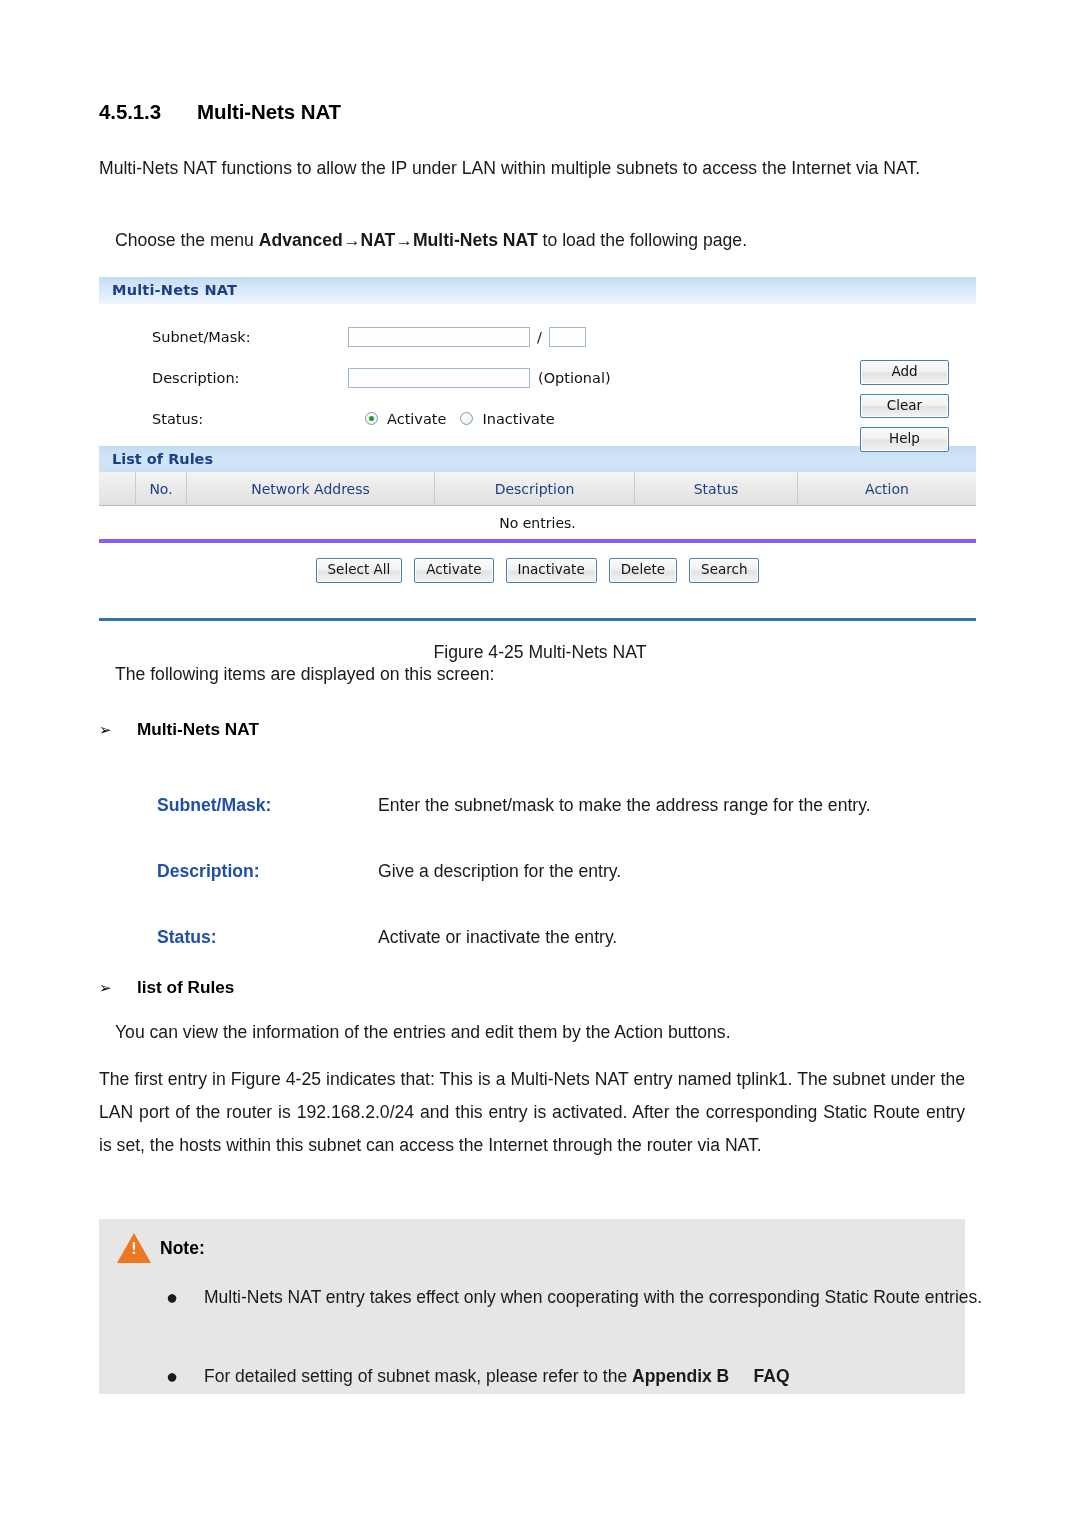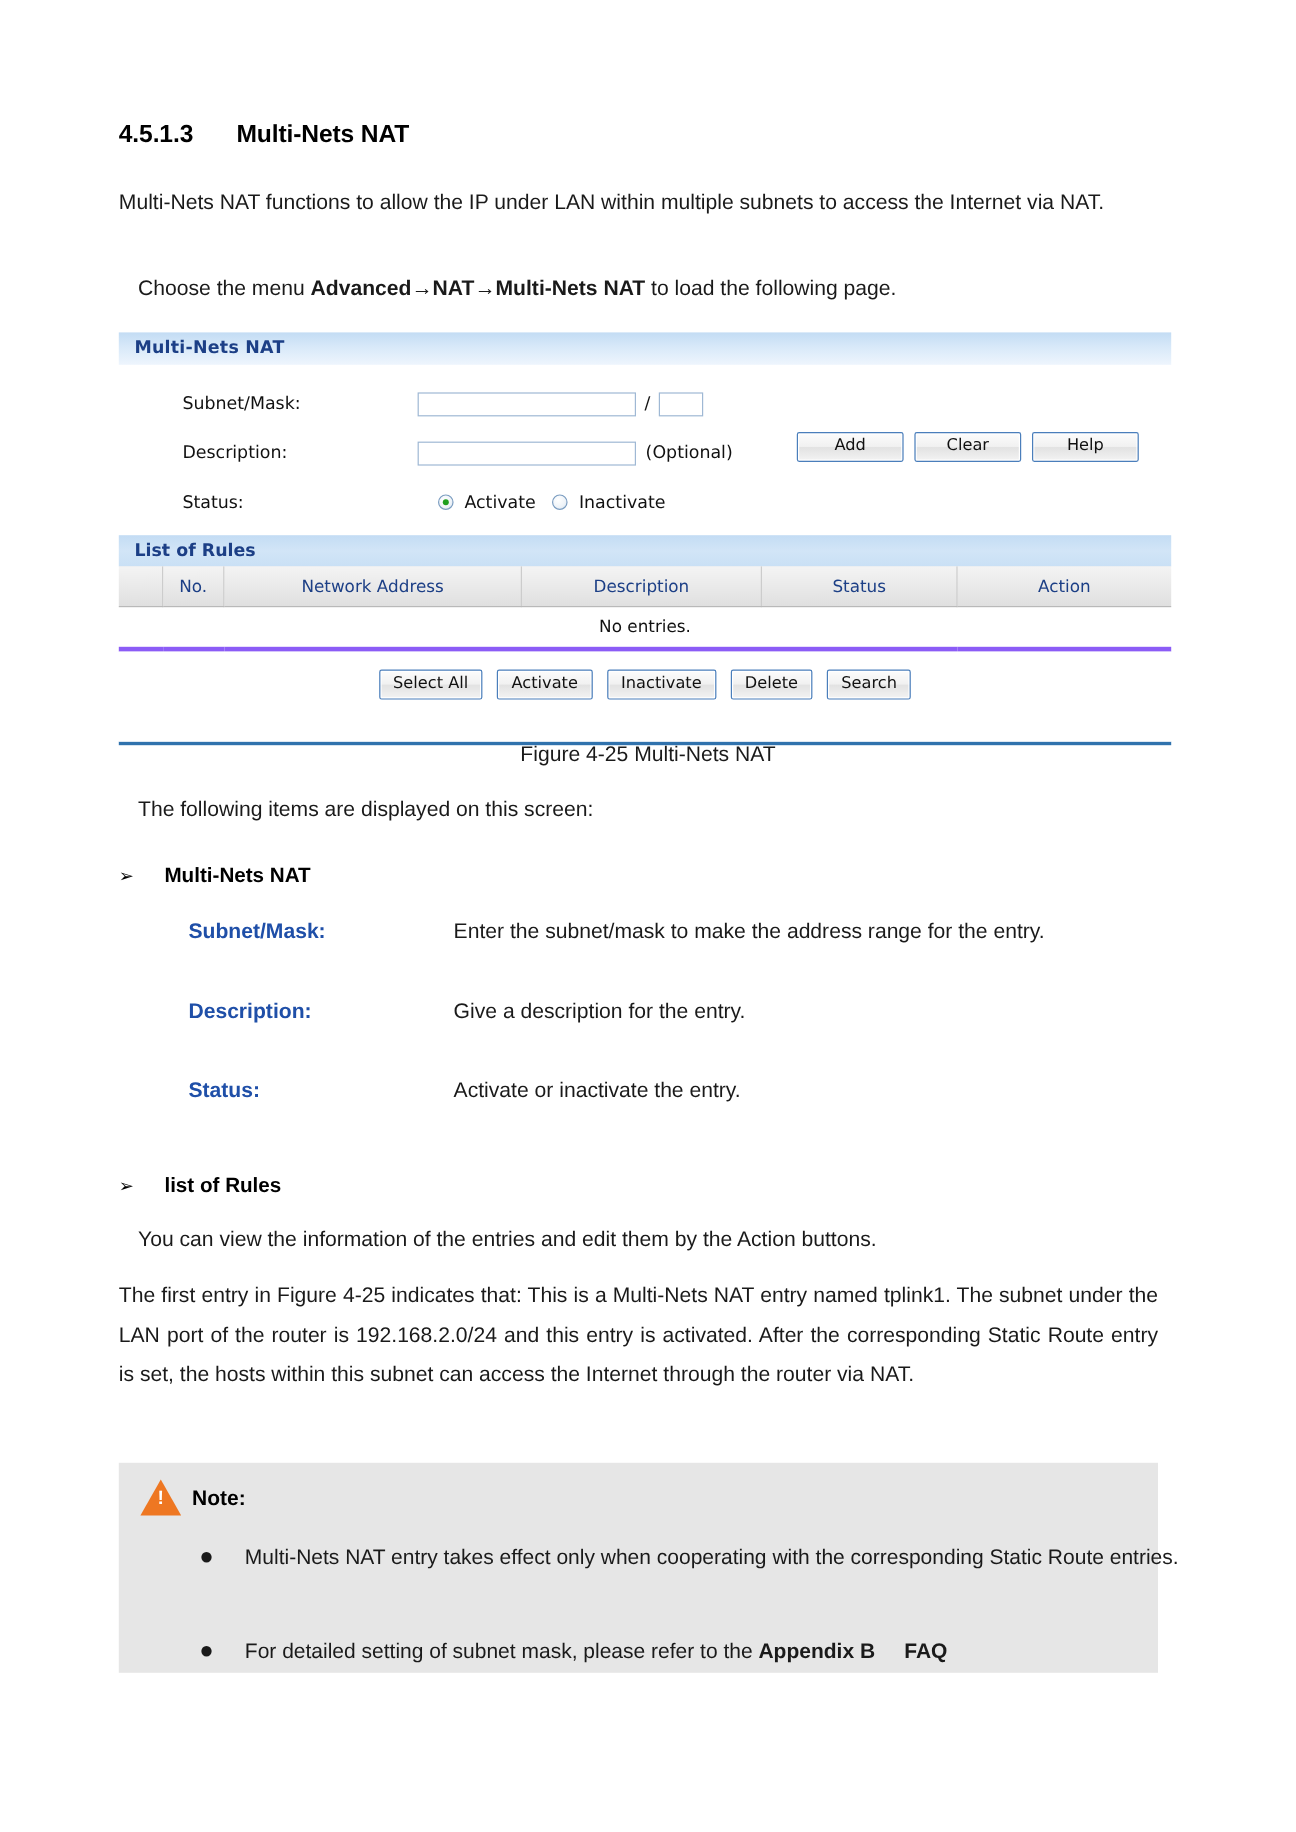--- a/index.html
+++ b/index.html
@@ -134,21 +134,21 @@
     font-size: 14.5px;
     color: #111;
   }
 
   
   .side-btns {
     position: absolute;
     right: 27px;
     top: 56px;
     display: flex;
-    flex-direction: row;
+    flex-direction: column;
     gap: 9px;
   }
   .btn {
     font-family: "DejaVu Sans", sans-serif;
     font-size: 13.5px;
     color: #111;
     background: linear-gradient(to bottom, #fcfcfc 0%, #f1f1f1 48%, #e2e2e2 52%, #f3f3f3 100%);
     border: 1px solid #4a7ebb;
     border-radius: 2px;
     box-shadow: inset 0 0 0 1px #ffffff;
@@ -205,20 +205,21 @@
   }
   .btn-tbl { padding: 3px 11px 4px 11px; }
 
   
   .caption {
     position: absolute;
     width: 1080px;
     text-align: center;
     font-size: 17.6px;
     color: #1a1a1a;
+    margin-top: 24px;
   }
 
   
   .bullet-head {
     position: absolute;
     left: 99px;
     font-size: 17.2px;
     font-weight: bold;
     white-space: nowrap;
   }
@@ -226,20 +227,21 @@
     display: inline-block;
     width: 38px;
     font-weight: normal;
     font-size: 15px;
   }
   .def-row {
     position: absolute;
     left: 157px;
     width: 810px;
     font-size: 17.6px;
+    margin-top: 29px;
   }
   .def-term {
     display: inline-block;
     width: 221px;
     color: #1f4fa8;
     font-weight: bold;
     vertical-align: top;
   }
   .def-desc {
     display: inline-block;

